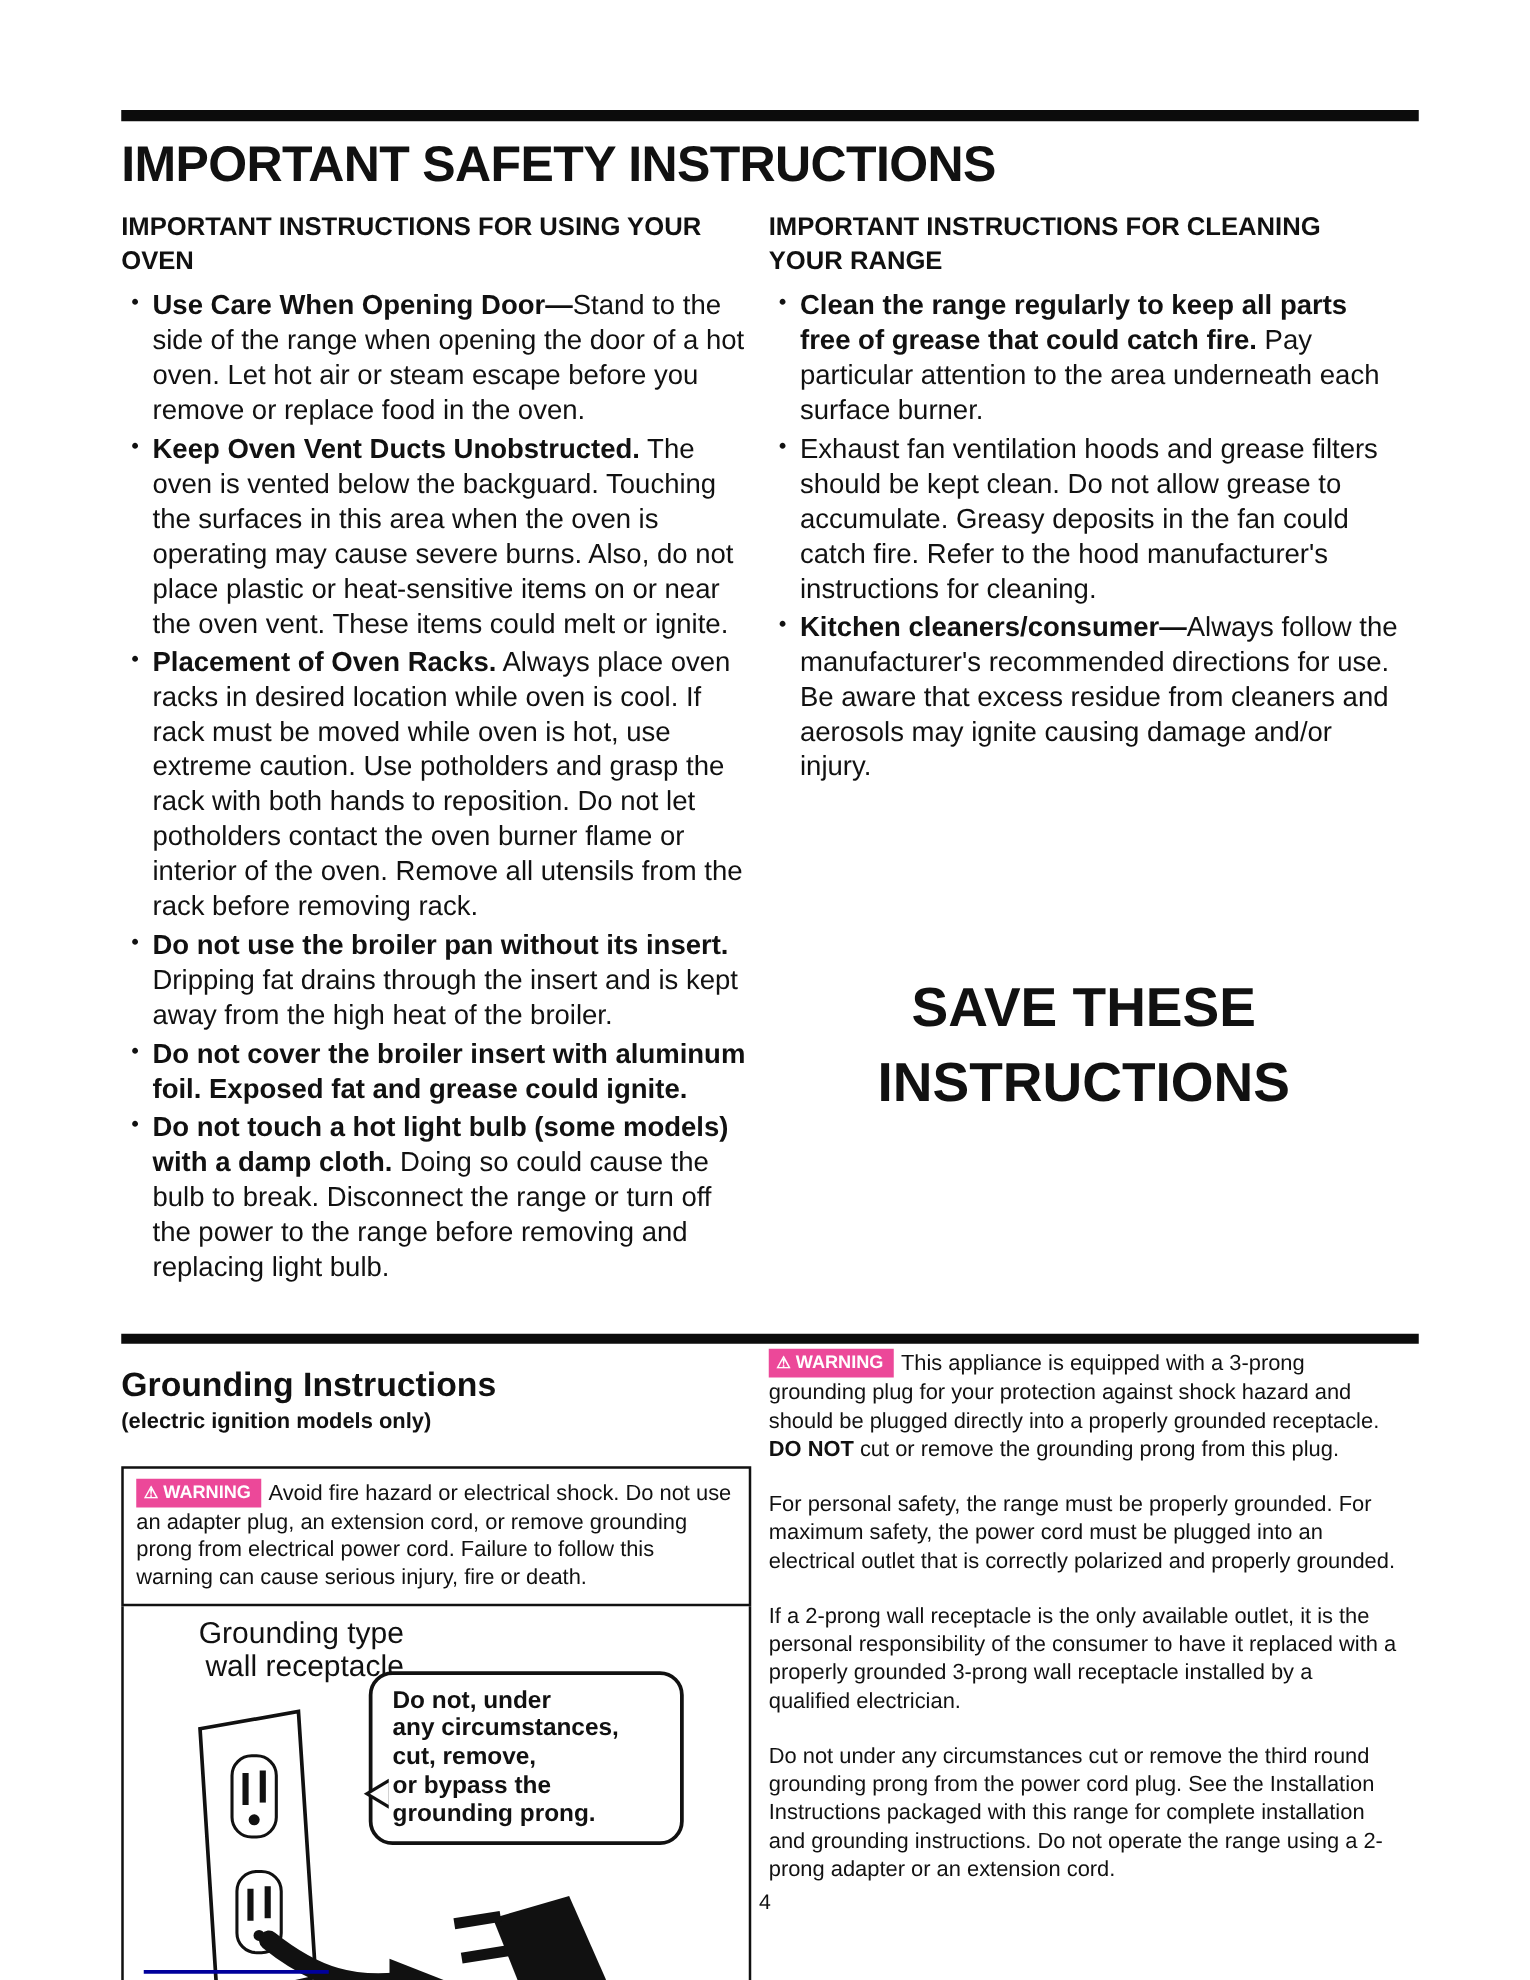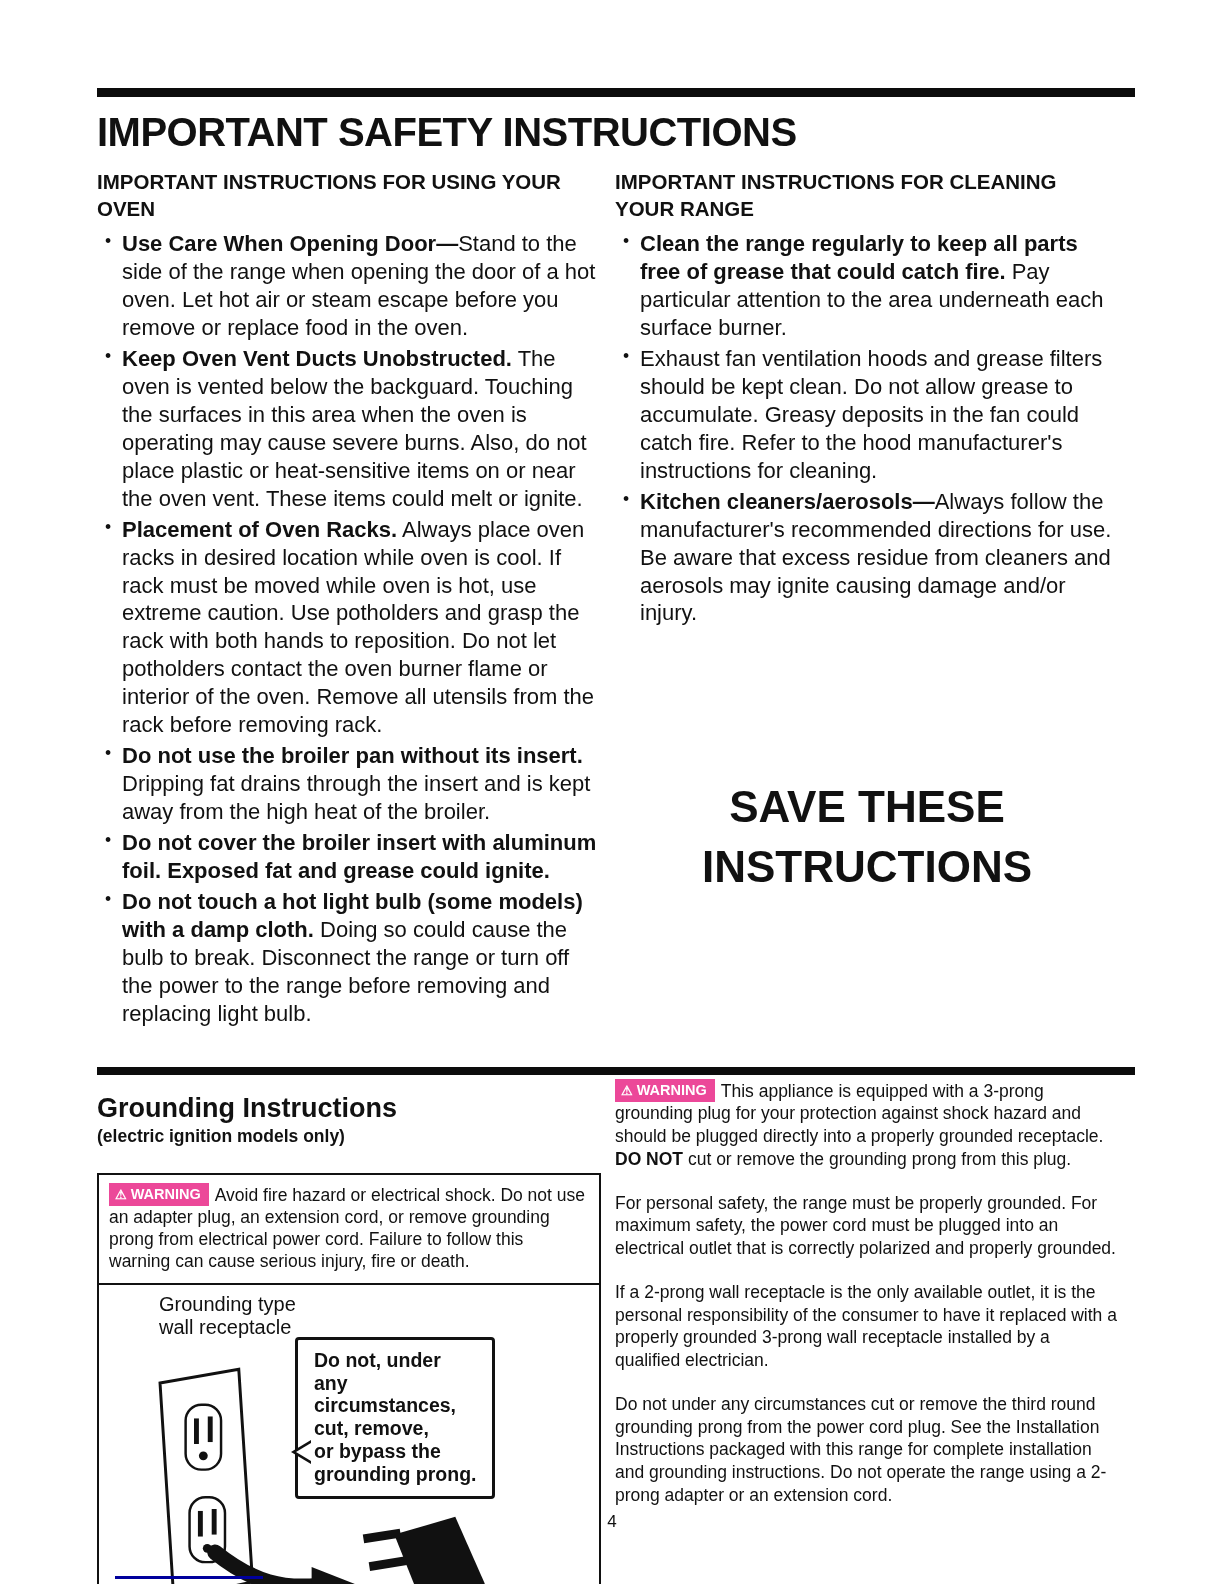--- a/index.html
+++ b/index.html
@@ -58,28 +58,29 @@
     border: 2px solid #111;
     padding: 8px 10px 10px 10px;
     font-size: 17.5px; line-height: 1.27;
   }
   .figure-box {
     border: 2px solid #111; border-top: none;
     position: relative; height: 448px;
   }
   .figure-box svg { position: absolute; left: 0; top: 0; width: 100%; height: 100%; }
   .fig-label {
-    position: absolute; font-size: 20px; line-height: 1.15;
+    position: absolute; font-size: 24px; line-height: 1.15;
     white-space: pre-line;
+    text-align: right;
   }
   .receptacle-label { left: 60px; top: 8px; }
   .cord-label { left: 108px; top: 348px; }
   .bubble {
-    position: absolute; left: 196px; top: 52px; width: 200px;
-    border: 3px solid #111; border-radius: 4px;
+    position: absolute; left: 196px; top: 52px; width: 252px;
+    border: 3px solid #111; border-radius: 19px;
     padding: 9px 12px 10px 16px;
     font-size: 19.5px; font-weight: 700; line-height: 1.17;
     white-space: pre-line; background: #fff;
   }
   .bubble::before {
     content: ""; position: absolute; left: -19px; top: 72%;
     margin-top: -12px;
     border: 12px solid transparent; border-right: 20px solid #111;
   }
   .bubble::after {
@@ -122,21 +123,21 @@
         <li><span class="lead">Do not cover the broiler insert with aluminum foil. Exposed fat and grease could ignite.</span><span></span></li>
         <li><span class="lead">Do not touch a hot light bulb (some models) with a damp cloth.</span><span>  Doing so could cause the bulb to break. Disconnect the range or turn off the power to the range before removing and replacing light bulb.</span></li>
       </ul>
     </div>
 
     <div class="col">
       <h2 class="sec-head">IMPORTANT INSTRUCTIONS FOR CLEANING YOUR RANGE</h2>
       <ul class="bullets">
         <li><span class="lead">Clean the range regularly to keep all parts free of grease that could catch fire.</span><span> Pay particular attention to the area underneath each surface burner.</span></li>
         <li><span class="lead"></span><span>Exhaust fan ventilation hoods and grease filters should be kept clean. Do not allow grease to accumulate. Greasy deposits in the fan could catch fire. Refer to the hood manufacturer's instructions for cleaning.</span></li>
-        <li><span class="lead">Kitchen cleaners/aerosols—</span><span>Always follow the manufacturer's recommended directions for use. Be aware that excess residue from cleaners and aerosols may ignite causing damage and/or injury.</span></li>
+        <li><span class="lead">Kitchen cleaners/consumer—</span><span>Always follow the manufacturer's recommended directions for use. Be aware that excess residue from cleaners and aerosols may ignite causing damage and/or injury.</span></li>
       </ul>
       <div class="save-block">SAVE THESE
 INSTRUCTIONS</div>
     </div>
   </div>
 
   <div class="rule mid-rule"></div>
 
   <div class="two-col">
 

